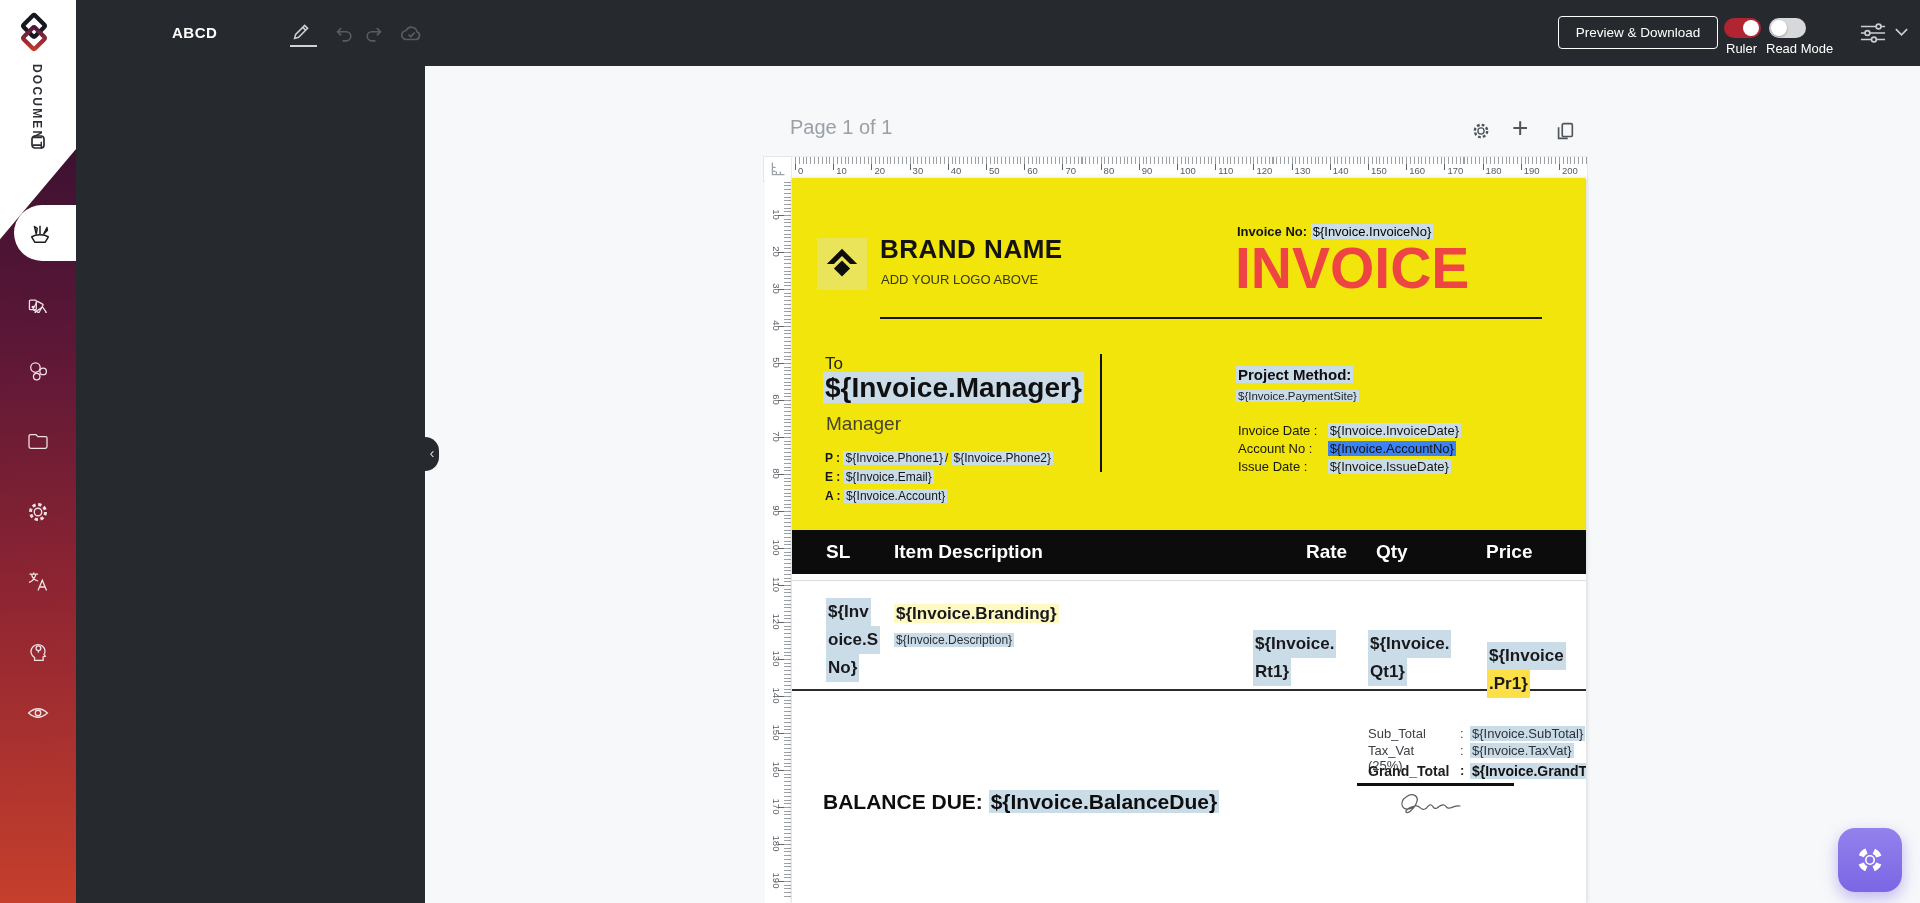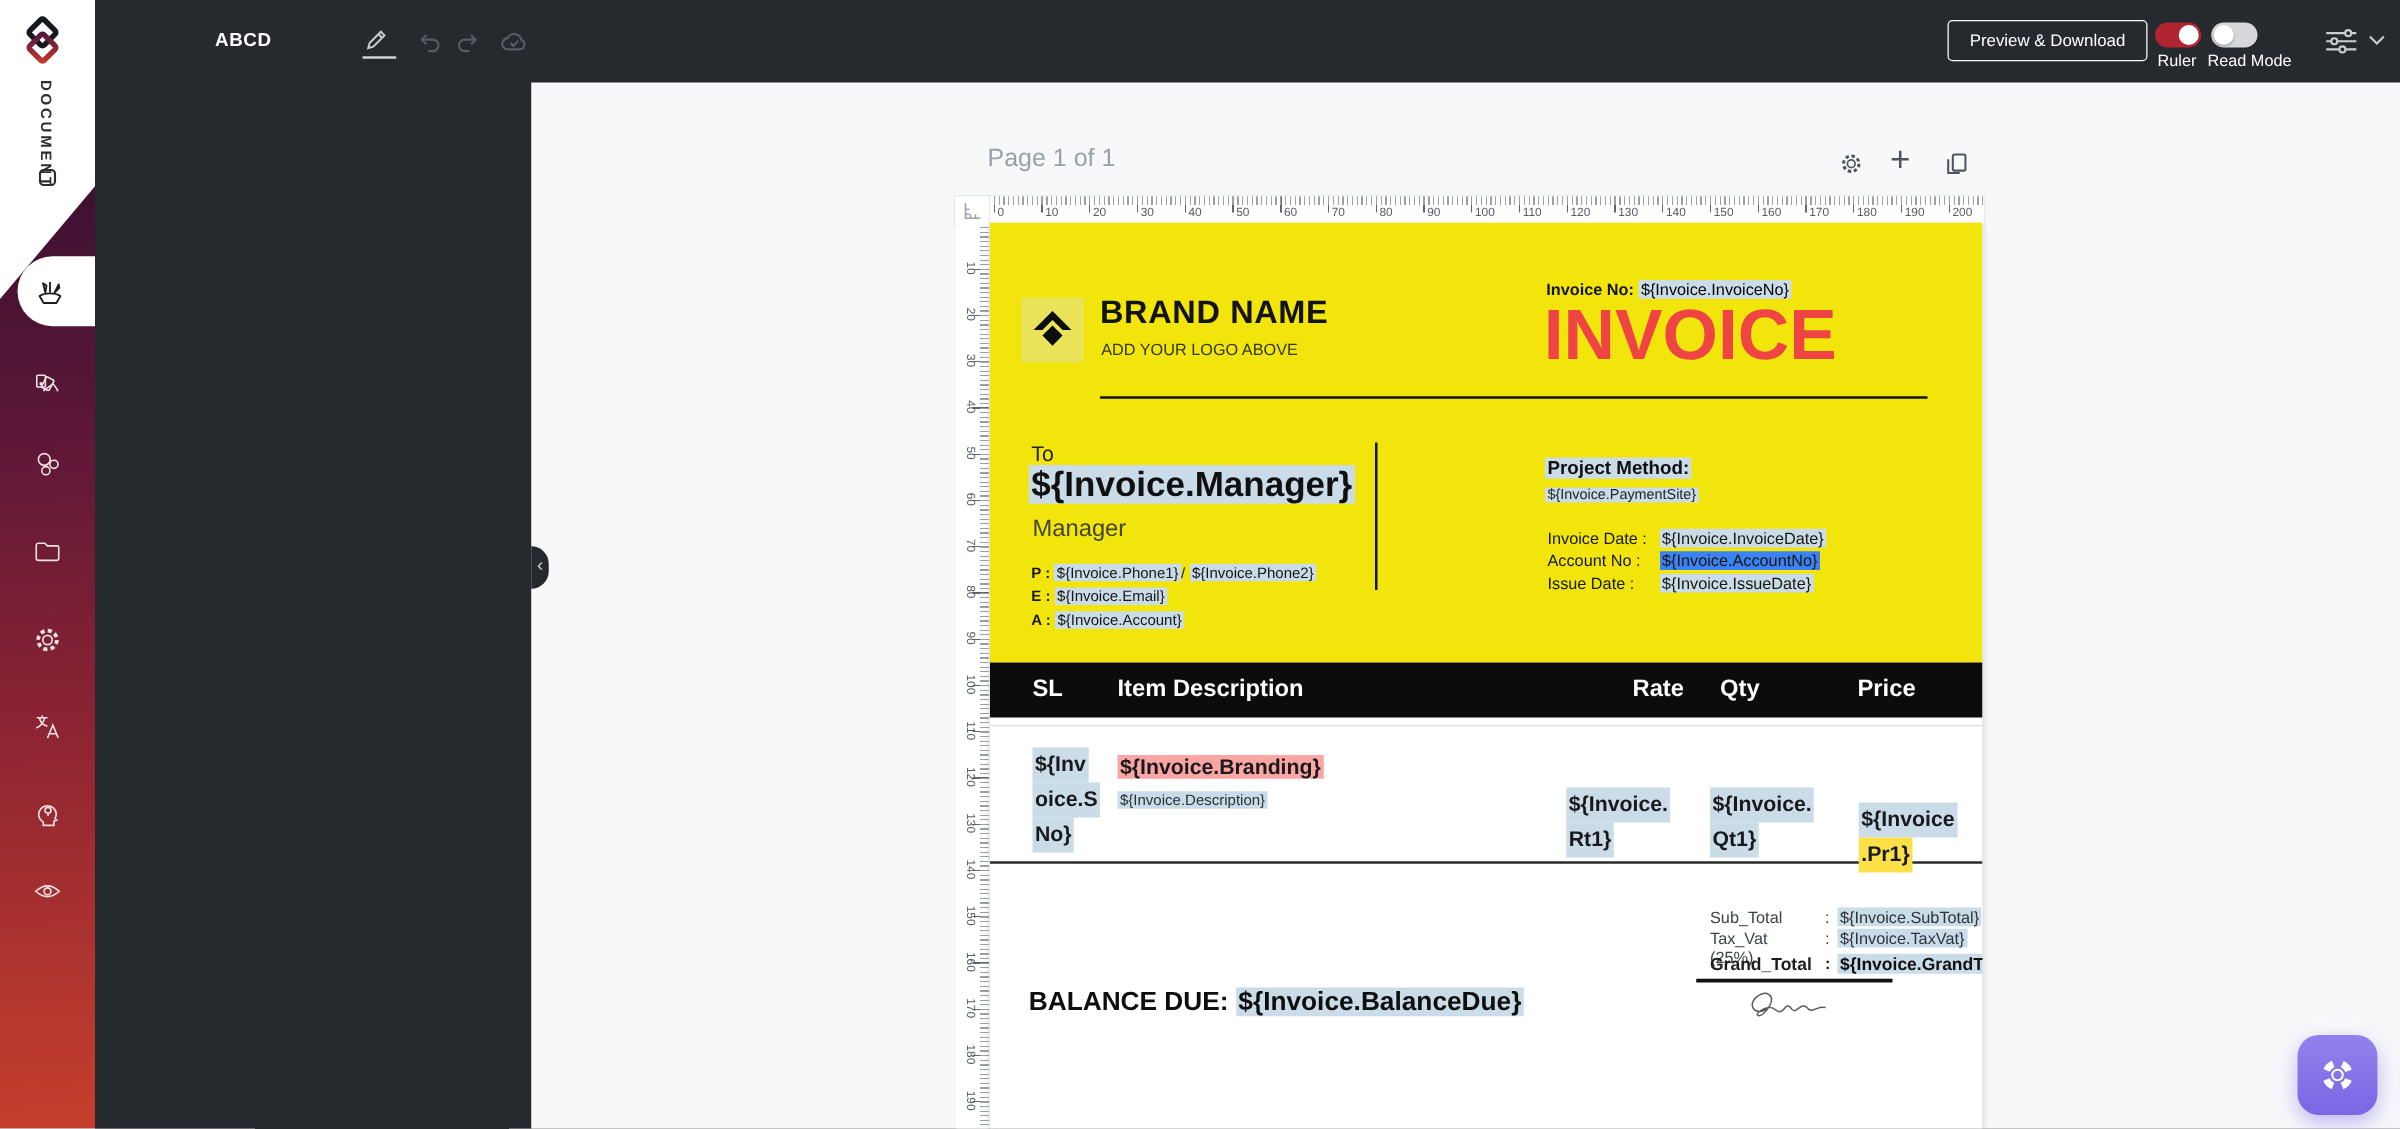--- a/index.html
+++ b/index.html
@@ -226,21 +226,21 @@
     </div>
     <div class="pgabs" style="left:0;top:402px;width:794px;height:1px;background:#dcdcdc;"></div>
     <div class="pgabs" style="left:0;top:511px;width:794px;height:2px;background:#2b2b2b;"></div>
 
     <div class="pgabs bigcell" style="left:34px;top:420px;">
       <span class="hl" style="display: table; background: rgb(203, 220, 233);">${Inv</span>
       <span class="hl" style="display: table; background: rgb(203, 220, 233);">oice.S</span>
       <span class="hl" style="display: table; background: rgb(203, 220, 233);">No}</span>
     </div>
     <div class="pgabs bigcell" style="left:102px;top:422px;">
-      <span class="hl" style="background: #fca5a5; margin-top: 24px;">${Invoice.Branding}</span>
+      <span class="hl" style="background: #fef9c3; margin-top: 24px;">${Invoice.Branding}</span>
     </div>
     <div class="pgabs" style="left:102px;top:455px;font-size:12px;color:#2a2f35;">
       <span class="hl" style="background: rgb(203, 220, 233);">${Invoice.Description}</span>
     </div>
     <div class="pgabs bigcell" style="left:461px;top:452px;">
       <span class="hl" style="display: table; background: rgb(203, 220, 233);">${Invoice.</span>
       <span class="hl" style="display: table; background: rgb(203, 220, 233);">Rt1}</span>
     </div>
     <div class="pgabs bigcell" style="left:576px;top:452px;">
       <span class="hl" style="display: table; background: rgb(203, 220, 233);">${Invoice.</span>

